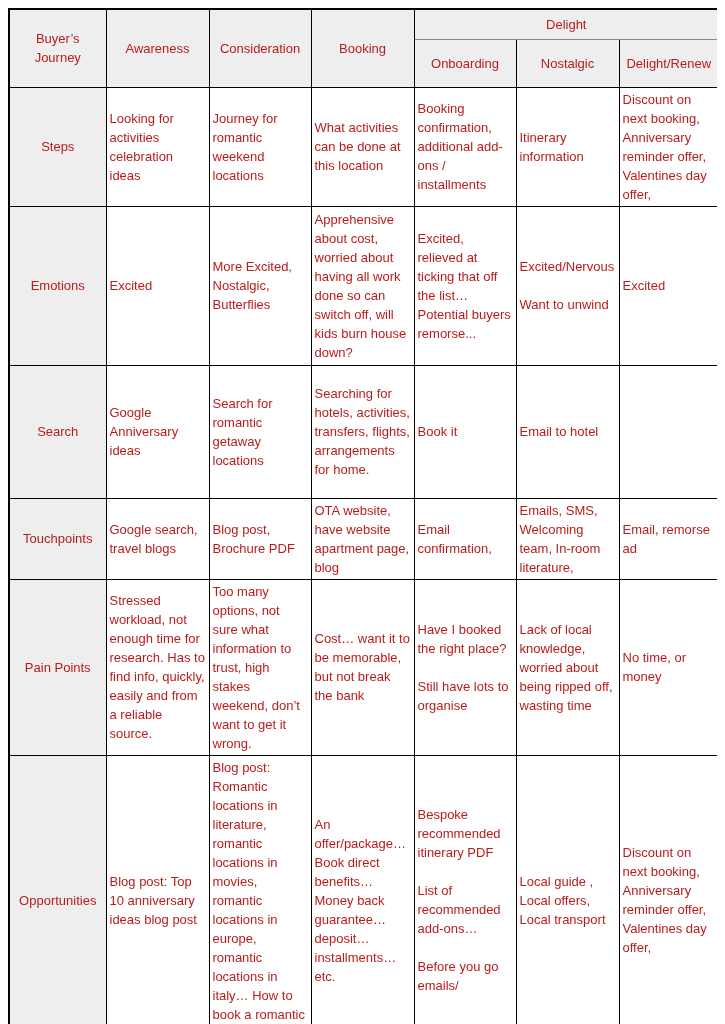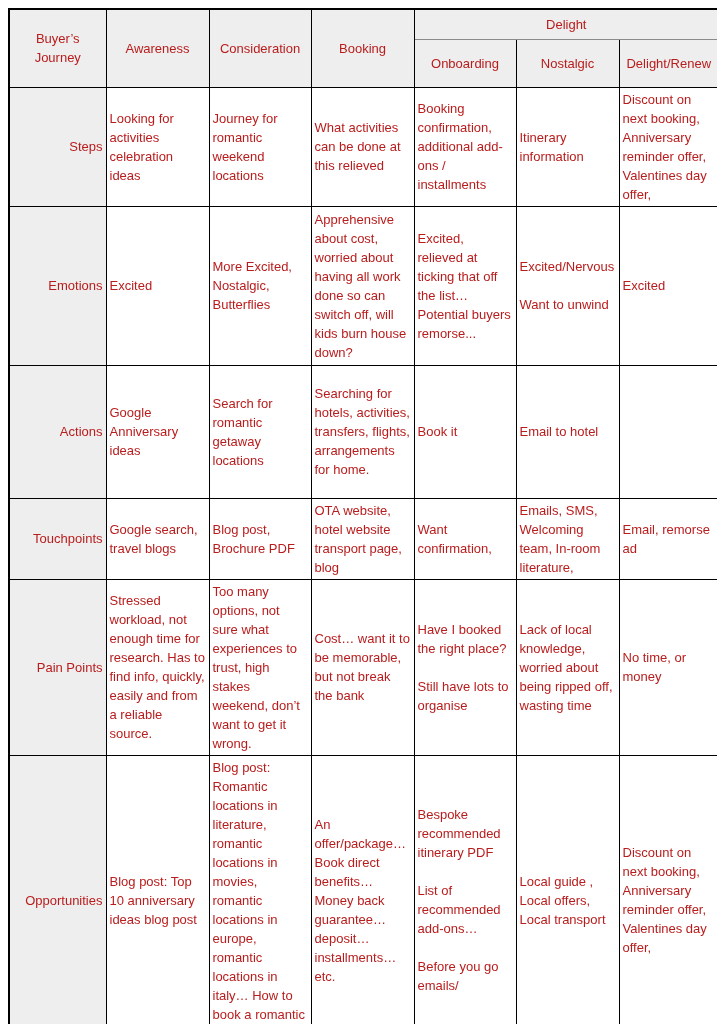--- a/index.html
+++ b/index.html
@@ -24,21 +24,21 @@
     word-wrap: break-word;
   }
   th.col-hdr {
     background: #eeeeee;
     text-align: center;
   }
   th.delight-hdr { border-bottom: 1px solid #8a8a8a; }
   th.delight-sub { border-top: 1px solid #8a8a8a; }
   th.row-hdr {
     background: #eeeeee;
-    text-align: right;
+    text-align: center;
   }
   td.cell {
     background: #ffffff;
     text-align: left;
     white-space: pre-wrap;
   }
   tr.h-head1  { height: 30px; }
   tr.h-head2  { height: 48px; }
   tr.h-steps  { height: 108px; }
   tr.h-emot   { height: 159px; }
@@ -72,59 +72,59 @@
       <th class="col-hdr delight-sub">Onboarding</th>
       <th class="col-hdr delight-sub">Nostalgic</th>
       <th class="col-hdr delight-sub">Delight/Renew</th>
     </tr>
   </thead>
   <tbody>
     <tr class="h-steps">
       <th class="row-hdr">Steps</th>
       <td class="cell">Looking for activities celebration ideas</td>
       <td class="cell">Journey for romantic weekend locations</td>
-      <td class="cell">What activities can be done at this relieved</td>
+      <td class="cell">What activities can be done at this location</td>
       <td class="cell">Booking confirmation, additional add-ons / installments</td>
       <td class="cell">Itinerary information</td>
       <td class="cell">Discount on next booking, Anniversary reminder offer, Valentines day offer,</td>
     </tr>
     <tr class="h-emot">
       <th class="row-hdr">Emotions</th>
       <td class="cell">Excited</td>
       <td class="cell">More Excited, Nostalgic, Butterflies</td>
       <td class="cell">Apprehensive about cost, worried about having all work done so can switch off, will kids burn house down?</td>
       <td class="cell">Excited, relieved at ticking that off the list…
 Potential buyers remorse...</td>
       <td class="cell">Excited/Nervous
 
 Want to unwind</td>
       <td class="cell">Excited</td>
     </tr>
     <tr class="h-act">
-      <th class="row-hdr">Actions</th>
+      <th class="row-hdr">Search</th>
       <td class="cell">Google Anniversary ideas</td>
       <td class="cell">Search for romantic getaway locations</td>
       <td class="cell">Searching for hotels, activities, transfers, flights, arrangements for home.</td>
       <td class="cell">Book it</td>
       <td class="cell">Email to hotel</td>
       <td class="cell"></td>
     </tr>
     <tr class="h-touch">
       <th class="row-hdr">Touchpoints</th>
       <td class="cell">Google search, travel blogs</td>
       <td class="cell">Blog post, Brochure PDF</td>
-      <td class="cell">OTA website, hotel website transport page, blog</td>
-      <td class="cell">Want confirmation,</td>
+      <td class="cell">OTA website, have website apartment page, blog</td>
+      <td class="cell">Email confirmation,</td>
       <td class="cell">Emails, SMS, Welcoming team, In-room literature,</td>
       <td class="cell">Email, remorse ad</td>
     </tr>
     <tr class="h-pain">
       <th class="row-hdr">Pain Points</th>
       <td class="cell">Stressed workload, not enough time for research. Has to find info, quickly, easily and from a reliable source.</td>
-      <td class="cell">Too many options, not sure what experiences to trust, high stakes weekend, don’t want to get it wrong.</td>
+      <td class="cell">Too many options, not sure what information to trust, high stakes weekend, don’t want to get it wrong.</td>
       <td class="cell">Cost… want it to be memorable, but not break the bank</td>
       <td class="cell">Have I booked the right place?
 
 Still have lots to organise</td>
       <td class="cell">Lack of local knowledge, worried about being ripped off, wasting time</td>
       <td class="cell">No time, or money</td>
     </tr>
     <tr class="h-opps">
       <th class="row-hdr">Opportunities</th>
       <td class="cell">Blog post: Top 10 anniversary ideas blog post</td>

